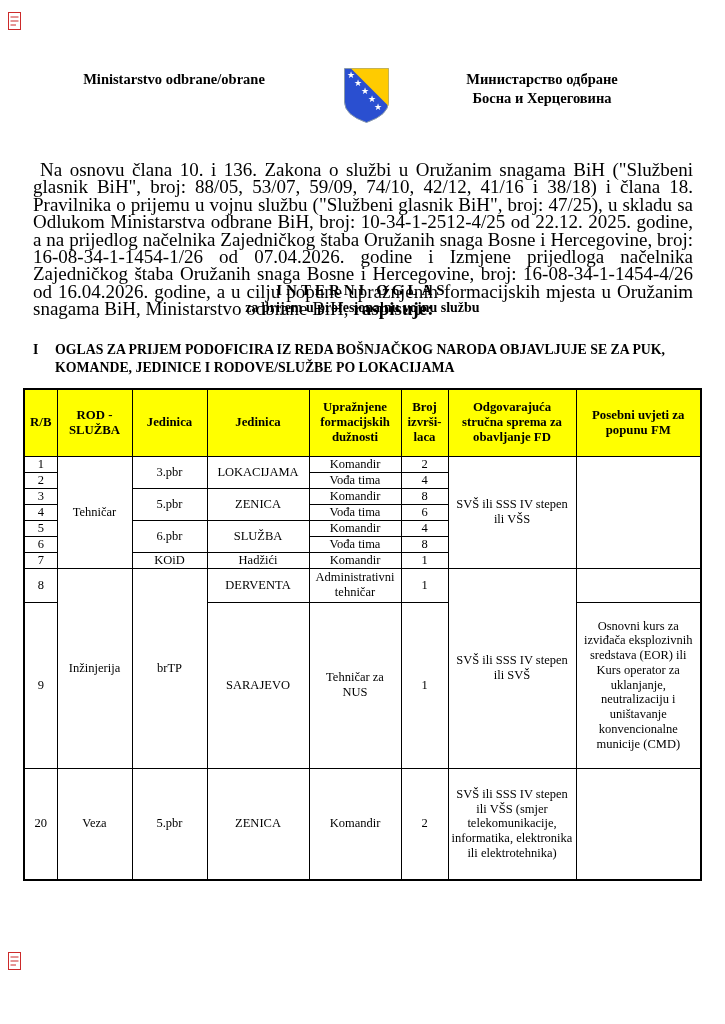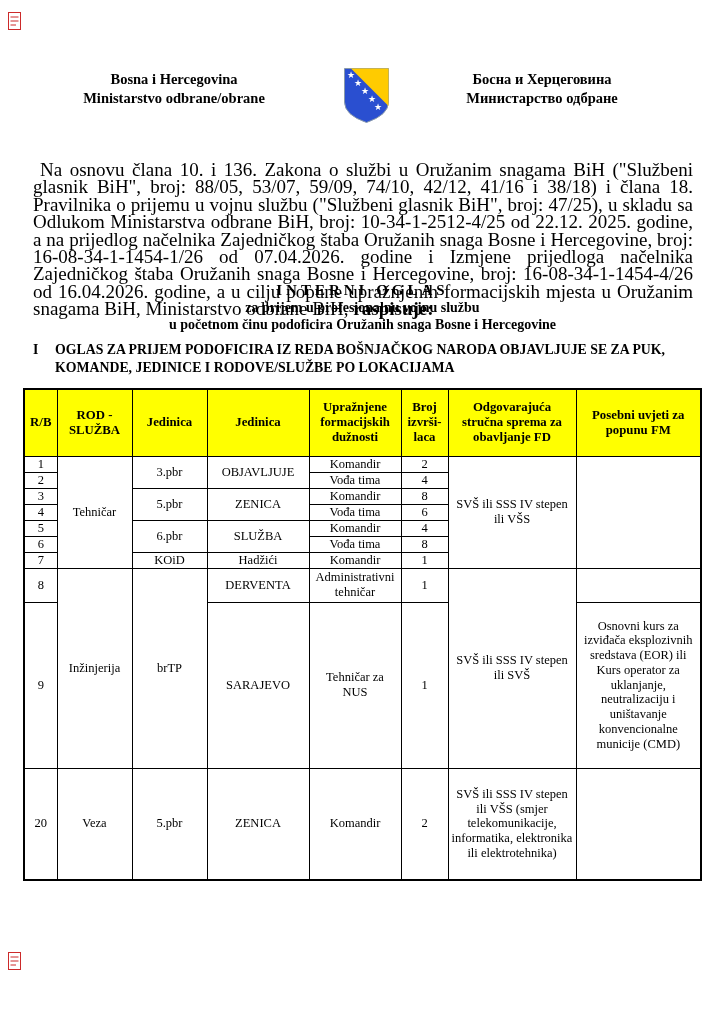--- a/index.html
+++ b/index.html
@@ -88,46 +88,44 @@
     <svg width="13" height="18" viewBox="0 0 13 18">
       <rect x="0.5" y="0.5" width="12" height="17" fill="none" stroke="#cc2a2a" stroke-width="1"></rect>
       <line x1="2.5" y1="5" x2="10.5" y2="5" stroke="#cc2a2a" stroke-width="1"></line>
       <line x1="2.5" y1="9" x2="10.5" y2="9" stroke="#cc2a2a" stroke-width="1"></line>
       <line x1="2.5" y1="13" x2="8" y2="13" stroke="#cc2a2a" stroke-width="1"></line>
     </svg>
   </div>
 
   <div class="doc-header">
     <div class="org-block org-left">
-      <div>Bosna i Hercegovina</div>
       <div>Ministarstvo odbrane/obrane</div>
     </div>
     <div class="coa">
       <svg width="47" height="57" viewBox="0 0 47 57">
         <path d="M1.5,1.5 H45.5 V35 Q45.5,48 23.5,55.5 Q1.5,48 1.5,35 Z" fill="#2a4fd0" stroke="#8899aa" stroke-width="1"></path>
         <path d="M8,1.5 H45.5 V39 Z" fill="#ffcb00"></path>
         <text x="4" y="11" font-size="9" fill="#ffffff">★</text>
         <text x="11" y="19" font-size="9" fill="#ffffff">★</text>
         <text x="18" y="27" font-size="9" fill="#ffffff">★</text>
         <text x="25" y="35" font-size="9" fill="#ffffff">★</text>
         <text x="31" y="43" font-size="9" fill="#ffffff">★</text>
       </svg>
     </div>
     <div class="org-block org-right">
+      <div>Министарство одбране</div>
       <div>Босна и Херцеговина</div>
-      <div>Министарство одбране</div>
     </div>
   </div>
 
   <p class="intro"><span>Na osnovu člana 10. i 136. Zakona o službi u Oružanim snagama BiH ("Službeni glasnik BiH", broj: 88/05, 53/07, 59/09, 74/10, 42/12, 41/16 i 38/18) i člana 18. Pravilnika o prijemu u vojnu službu ("Službeni glasnik BiH", broj: 47/25), u skladu sa Odlukom Ministarstva odbrane BiH, broj: 10-34-1-2512-4/25 od 22.12. 2025. godine, a na prijedlog načelnika Zajedničkog štaba Oružanih snaga Bosne i Hercegovine, broj: 16-08-34-1-1454-1/26 od 07.04.2026. godine i Izmjene prijedloga načelnika Zajedničkog štaba Oružanih snaga Bosne i Hercegovine, broj: 16-08-34-1-1454-4/26 od 16.04.2026. godine, a u cilju popune upražnjenih formacijskih mjesta u Oružanim snagama BiH, Ministarstvo odbrane BiH, </span><span class="bold">raspisuje:</span></p>
 
   <div class="title-block">
     <div class="title-main">INTERNI OGLAS</div>
     <div class="title-sub">za prijem u profesionalnu vojnu službu</div>
-    <div class="title-sub">u početnom činu podoficira Oružanih snaga Bosne i Hercegovine</div>
   </div>
 
   <div class="section-heading">
     <span class="numeral">I</span>
     <span>OGLAS ZA PRIJEM PODOFICIRA IZ REDA BOŠNJAČKOG NARODA OBJAVLJUJE SE ZA PUK, KOMANDE, JEDINICE I RODOVE/SLUŽBE PO LOKACIJAMA</span>
   </div>
 
   <table class="oglas">
     <colgroup>
       <col style="width:33px">
@@ -147,21 +145,21 @@
       <th>Jedinica</th>
       <th>Upražnjene formacijskih dužnosti</th>
       <th>Broj izvrši-laca</th>
       <th>Odgovarajuća stručna sprema za obavljanje FD</th>
       <th>Posebni uvjeti za popunu FM</th>
     </tr>
     <tr class="thin">
       <td>1</td>
       <td rowspan="7">Tehničar</td>
       <td rowspan="2">3.pbr</td>
-      <td rowspan="2">OBJAVLJUJE</td>
+      <td rowspan="2">LOKACIJAMA</td>
       <td>Komandir</td>
       <td>2</td>
       <td rowspan="7">SVŠ ili SSS IV stepen ili VŠS</td>
       <td rowspan="7"></td>
     </tr>
     <tr class="thin">
       <td>2</td>
       <td>Vođa tima</td>
       <td>4</td>
     </tr>

